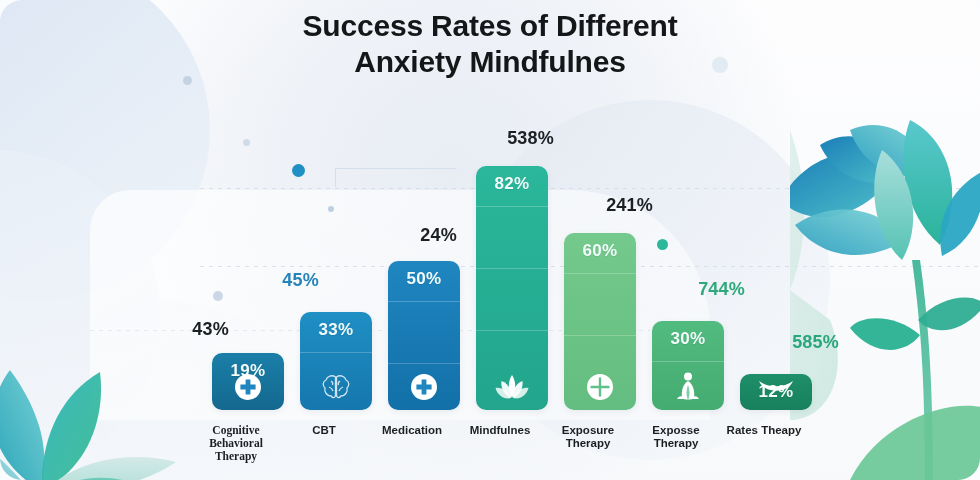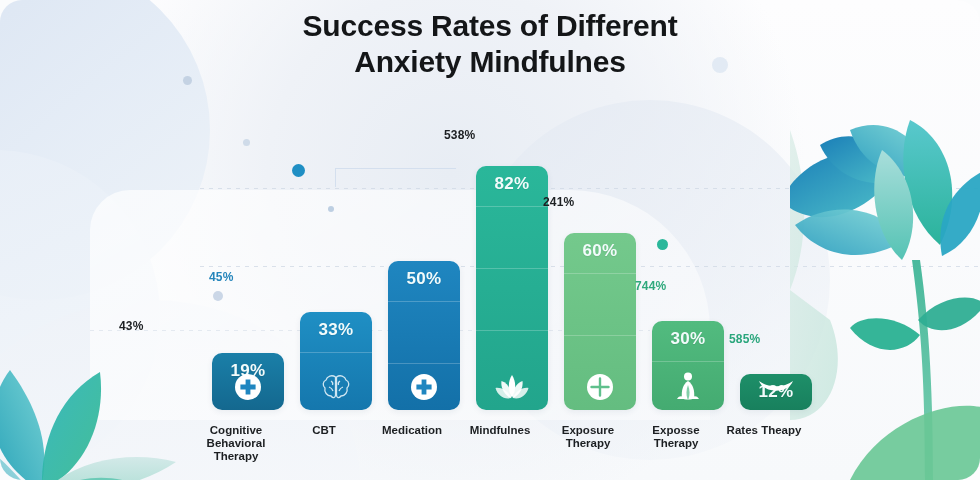--- a/index.html
+++ b/index.html
@@ -81,22 +81,22 @@
   .inval{
     position:absolute;left:0;top:8px;width:100%;text-align:center;
     font-size:17px;font-weight:bold;color:#f2fbfb;
     letter-spacing:.3px;text-shadow:0 1px 1px rgba(0,0,0,.08);
   }
   .baricon{
     position:absolute;left:0;bottom:6px;width:100%;height:34px;
     display:flex;align-items:center;justify-content:center;
   }
   .outval{
-    position:absolute;width:110px;text-align:left;
-    font-size:12px;font-weight:bold;letter-spacing:.2px;
+    position:absolute;width:110px;text-align:right;
+    font-size:18px;font-weight:bold;letter-spacing:.2px;
   }
   .xlabels{position:absolute;left:200px;top:424px;width:600px;height:56px;}
   .xlab{
     position:absolute;width:92px;text-align:center;
     font-size:11.5px;font-weight:bold;color:#1c1f22;line-height:13px;
   }
 </style>
 </head>
 <body>
 
@@ -226,20 +226,21 @@
             <div class="seg" style="top:102px"></div>
             <div class="inval">50%</div>
             <div class="baricon">
               <svg width="30" height="30" viewBox="0 0 30 30">
                 <circle cx="15" cy="15" r="13" fill="#ffffff"></circle>
                 <path d="M12.6 7.4 h4.8 v5.2 h5.2 v4.8 h-5.2 v5.2 h-4.8 v-5.2 H7.4 v-4.8 h5.2 Z" fill="#1f86c0"></path>
               </svg>
             </div>
           </div>
         </div>
+        <div class="outval" style="color: rgb(29, 32, 35); left: 147px; top: 125px;">24%</div>
         <div class="barwrap" style="left: 264px;">
           <div class="bar" style="height: 244px; background: linear-gradient(rgb(42, 183, 154) 0%, rgb(34, 165, 140) 100%);">
             <div class="seg" style="top:40px"></div>
             <div class="seg" style="top:102px"></div>
             <div class="seg" style="top:164px"></div>
             <div class="inval">82%</div>
             <div class="baricon">
               <svg width="34" height="28" viewBox="0 0 34 28">
                 <path d="M17 2 C21 8 21.5 17 17 25 C12.5 17 13 8 17 2 Z" fill="#ffffff"></path>
                 <path d="M6.5 8 C13 10 16.5 17 16 25 C9.5 22 5.5 15 6.5 8 Z" fill="#ffffff" opacity=".93"></path>
@@ -289,21 +290,21 @@
                 <path d="M4 8 C9 16 27 16 32 8 C24 13 12 13 4 8 Z" fill="#ffffff" opacity=".55"></path>
               </svg>
             </div>
           </div>
         </div>
         <div class="outval" style="color: rgb(42, 166, 124); left: 529px; top: 232px;">585%</div>
       </div>
   </div>
 
   <div class="xlabels" id="xlabels">
-      <div class="xlab" style="left: -10px; top: 0px;">Cognitive Behavioral Therapy</div>
+      <div class="xlab" style="left: -10px; top: 0px; font-family: Liberation Serif, serif;">Cognitive Behavioral Therapy</div>
       <div class="xlab" style="left: 78px; top: 0px;">CBT</div>
       <div class="xlab" style="left: 166px; top: 0px;">Medication</div>
       <div class="xlab" style="left: 254px; top: 0px;">Mindfulnes</div>
       <div class="xlab" style="left: 342px; top: 0px;">Exposure Therapy</div>
       <div class="xlab" style="left: 430px; top: 0px;">Exposse Therapy</div>
       <div class="xlab" style="left: 518px; top: 0px;">Rates Theapy</div>
     </div>
 
 </div>
 

